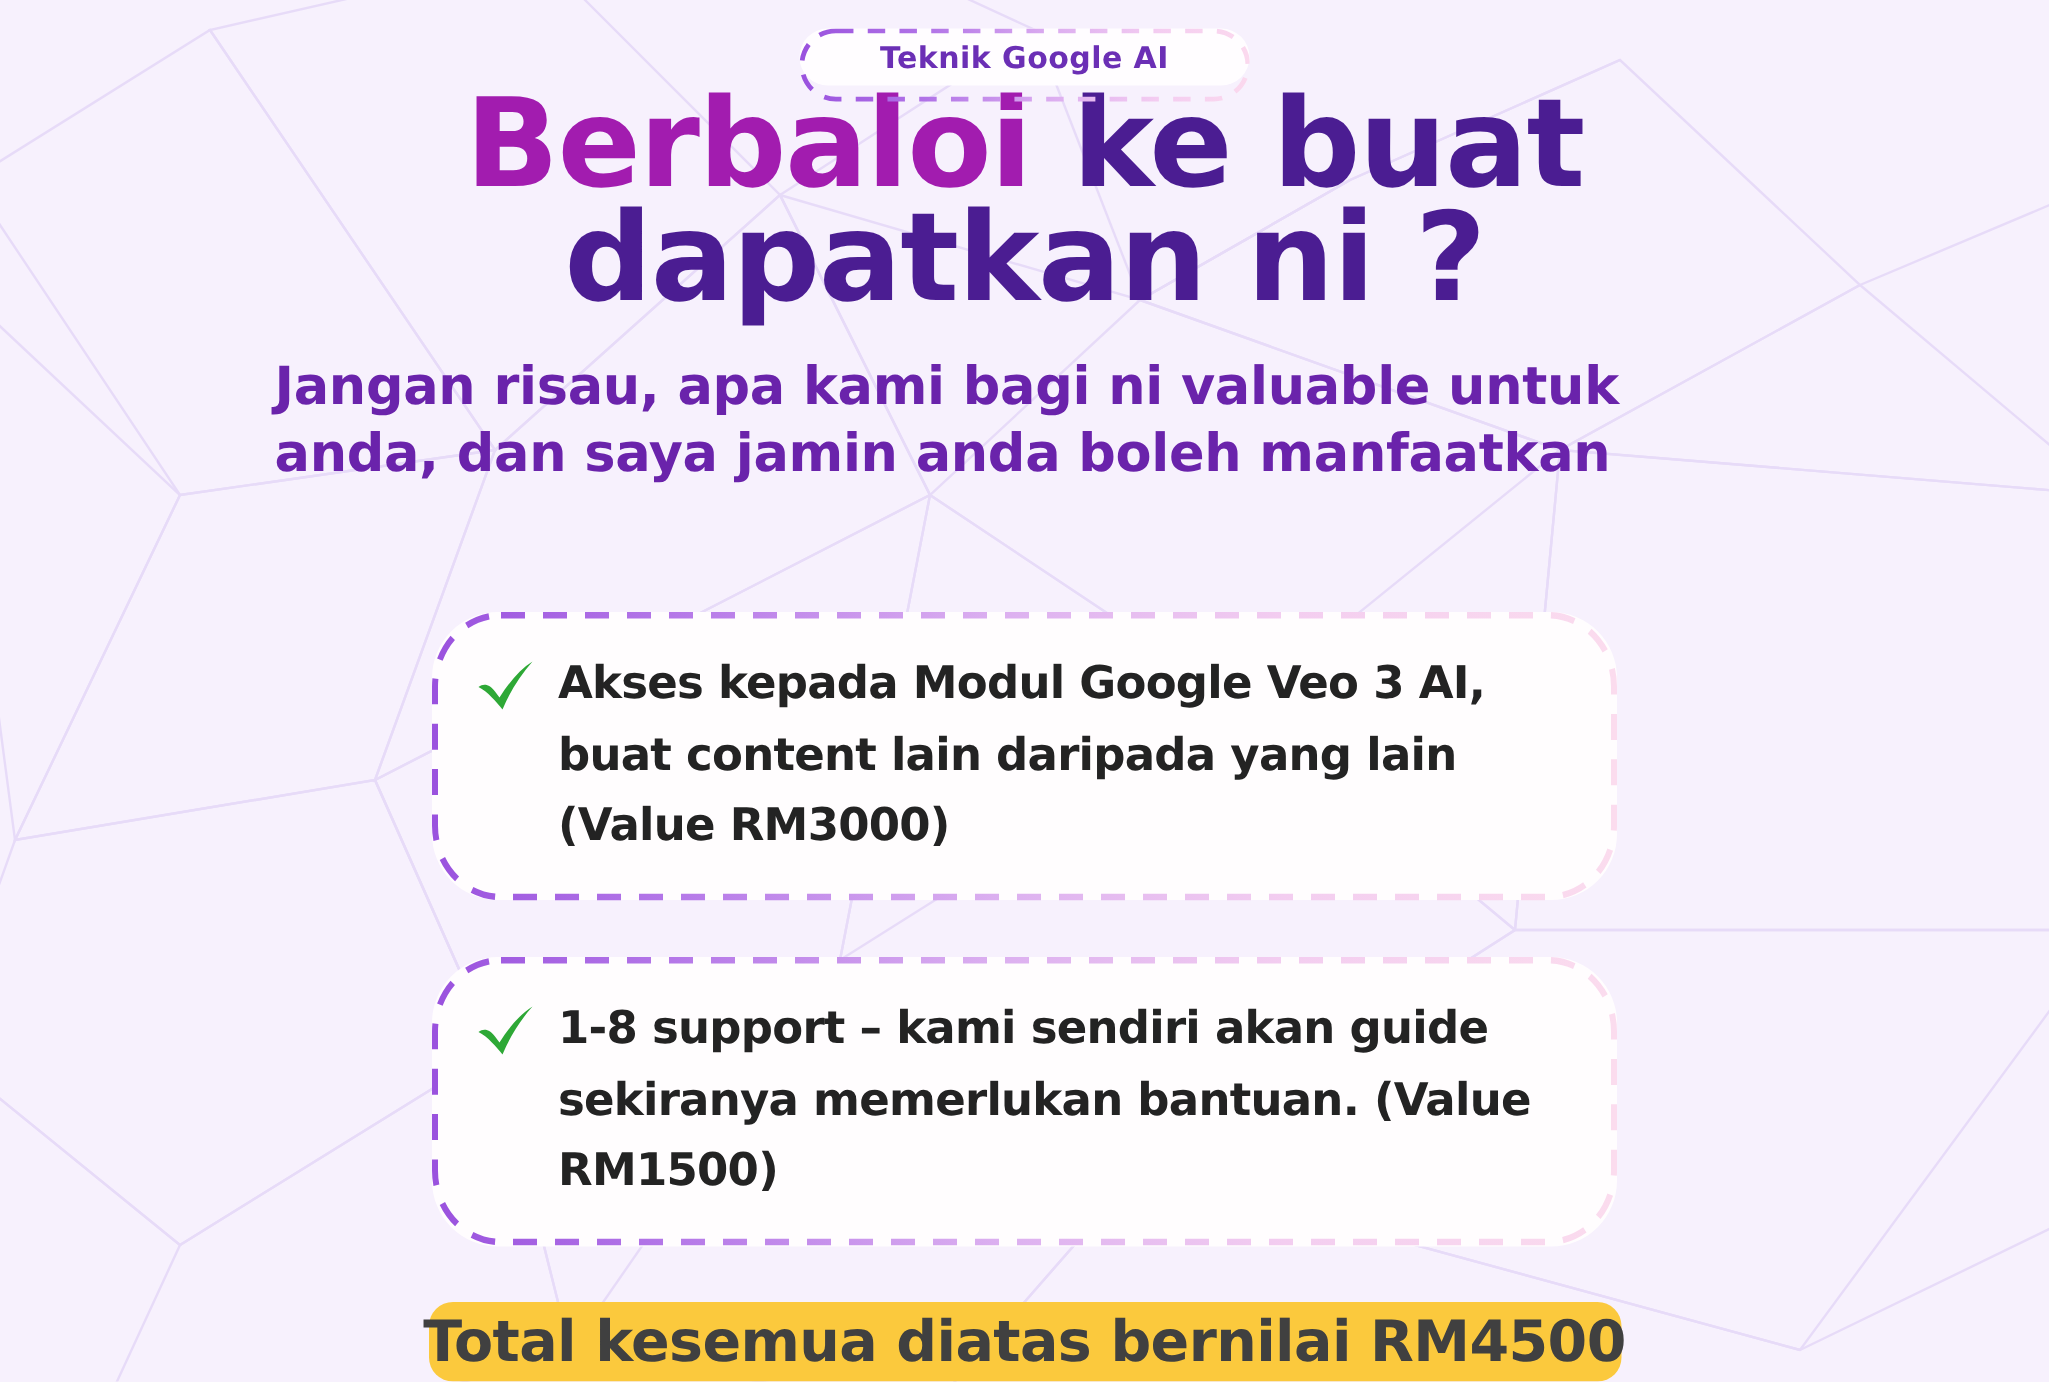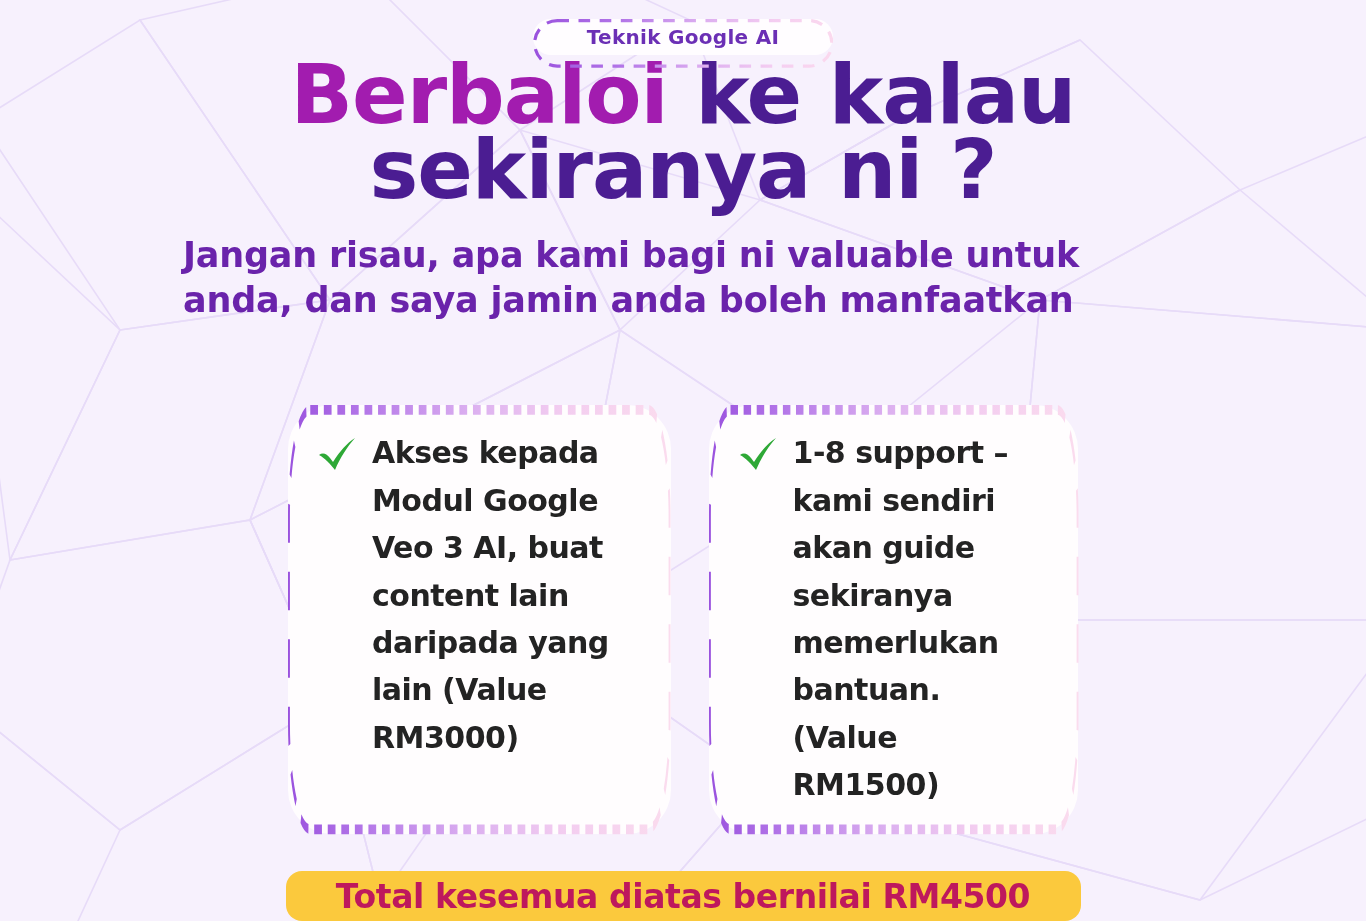--- a/index.html
+++ b/index.html
@@ -93,21 +93,21 @@
     line-height: 1.27;
     letter-spacing: -0.2px;
     color: #6a23ab;
   }
 
   
   .cards {
     margin-top: 48px;
     width: 790px;
     display: flex;
-    flex-direction: row;
+    flex-direction: column;
     gap: 38px;
   }
 
   .card {
     position: relative;
     background: #fffdfe;
     border-radius: 44px;
     padding: 24px 34px 26px 26px;
     display: flex;
     align-items: flex-start;
@@ -151,23 +151,23 @@
     background: #fbc93d;
     display: flex;
     align-items: center;
     justify-content: center;
     box-sizing: border-box;
   }
 
   .total-label {
     font-family: "DejaVu Sans", sans-serif;
     font-weight: bold;
-    font-size: 33px;
+    font-size: 38px;
     letter-spacing: -0.4px;
-    color: #be185d;
+    color: #404040;
     white-space: nowrap;
   }
 </style>
 </head>
 <body>
 
 <svg id="bg-mesh" viewBox="0 0 1366 921" preserveAspectRatio="none" aria-hidden="true">
   <g stroke="#e7dbf8" stroke-width="1.6" fill="none">
     <path d="M-40 180 L120 330 L10 560 L-40 180 Z"></path>
     <path d="M120 330 L330 300 L250 520 L10 560 Z"></path>
@@ -214,21 +214,21 @@
           <stop offset="56%" stop-color="#dcadf0"></stop>
           <stop offset="80%" stop-color="#f4cdf1"></stop>
           <stop offset="100%" stop-color="#fbd9ee"></stop>
         </linearGradient>
       </defs>
       <rect x="1.5" y="1.5" width="281" height="43" rx="21.5" ry="21.5" fill="none" stroke="url(#badgeGrad)" stroke-width="3" stroke-dasharray="11 9" stroke-linecap="butt"></rect>
     </svg>
     <span class="badge-label">Teknik Google AI</span>
   </div>
 
-  <h1 class="headline"><span class="hl-accent">Berbaloi</span><span> ke kalau sekiranya ni ?</span></h1>
+  <h1 class="headline"><span class="hl-accent">Berbaloi</span><span> ke buat dapatkan ni ?</span></h1>
 
   <p class="subtitle">Jangan risau, apa kami bagi ni valuable untuk anda, dan saya jamin anda boleh manfaatkan</p>
 
   <div class="cards">
 
     <div class="card">
       <svg class="card-border" viewBox="0 0 790 178" preserveAspectRatio="none" aria-hidden="true">
         <defs>
           <linearGradient id="cardGrad1" x1="0" y1="0" x2="1" y2="0">
             <stop offset="0%" stop-color="#9a52de"></stop>

